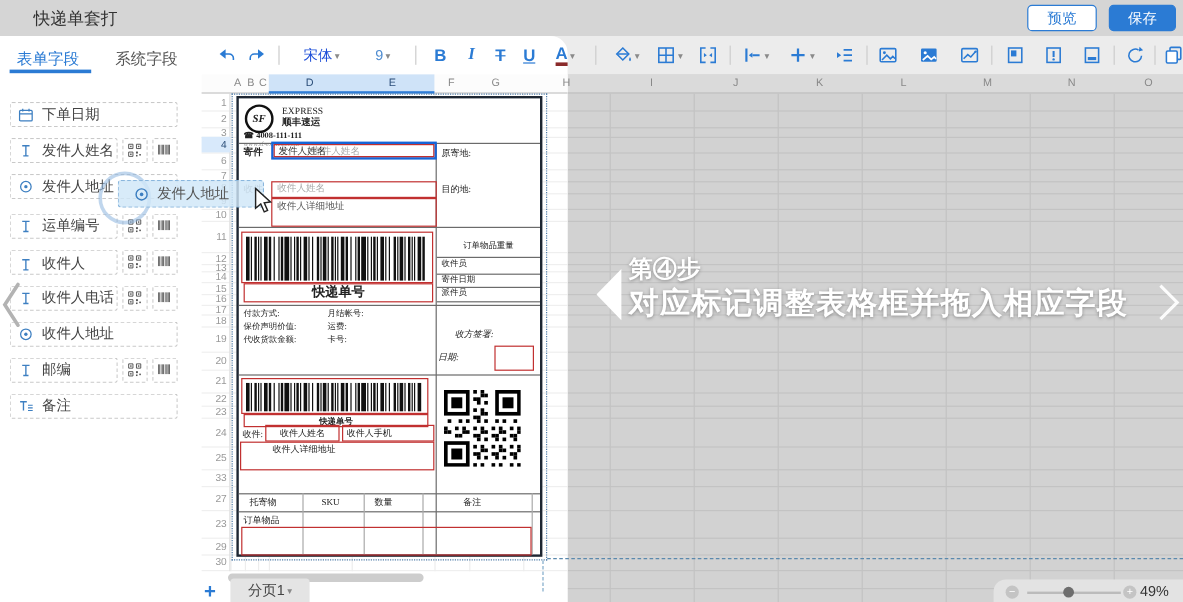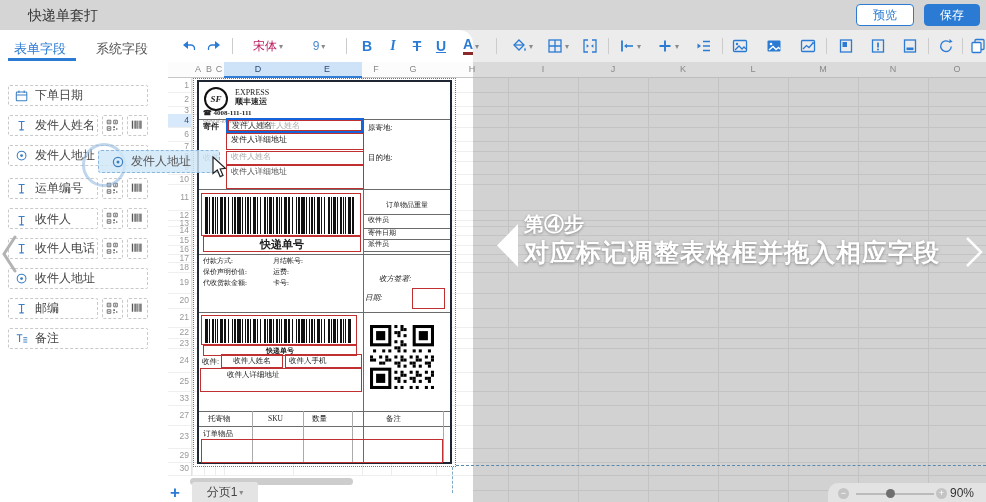--- a/index.html
+++ b/index.html
@@ -168,21 +168,21 @@
       </svg>
     </div>
     <div class="abs tbtn" style="left: 203px; width: 22px;">
       <svg width="16" height="16" viewBox="0 0 16 16">
         <path d="M14,7 L9,3 L9,11 Z" fill="#2b7bd4"></path>
         <path d="M10,7 H6 A3.5,3.5 0 0 0 2.5,10.5 V12" stroke="#2b7bd4" fill="none" stroke-width="1.3"></path>
       </svg>
     </div>
     <div class="abs tsep" style="left: 232px;"></div>
     <div class="abs tbtn" style="left: 240px; width: 56px;">
-      <span style="color:#be185d;font-size:12px">宋体</span>
+      <span style="color:#1d4ed8;font-size:12px">宋体</span>
       <span class="caret">▾</span>
     </div>
     <div class="abs tbtn" style="left: 300px; width: 38px;">
       <span style="color:#4d8bd0;font-size:12px">9</span>
       <span class="caret">▾</span>
     </div>
     <div class="abs tsep" style="left: 346px;"></div>
     <div class="abs tbtn" style="left: 356px; width: 22px;">
       <b style="font-size:14px">B</b>
     </div>
@@ -583,21 +583,20 @@
   <div class="abs fl" style="left:104px;top:329px;width:1px;height:51px;background:#aaa"></div>
   <div class="abs fl" style="left:153px;top:329px;width:1px;height:51px;background:#aaa"></div>
   <div class="abs fl" style="left:244px;top:329px;width:1px;height:51px;background:#aaa"></div>
 
   <div class="abs ftext" style="left:4px;top:41px;font-size:8px;font-weight:bold">寄件</div>
   <div class="abs" style="left:27px;top:36px;width:138px;height:15px;border:2px solid #1565d8">
     <div class="abs redbox" style="left:0;top:0;right:0;bottom:0"></div>
     <span class="abs ftext ghosttxt" style="left:32px;top:2px;font-size:8px">寄件人姓名</span>
     <span class="abs ftext" style="left:4px;top:2px;font-size:8px;color:#333">发件人姓名</span>
   </div>
-  <div class="abs redbox ftext" style="left:27px;top:51px;width:138px;height:17px;font-size:8px;padding:2px 0 0 4px">发件人详细地址</div>
   <div class="abs ftext" style="left:169px;top:42px;font-size:7.5px">原寄地:</div>
   <div class="abs redbox" style="left:27px;top:69px;width:138px;height:14px">
     <span class="abs ftext ghosttxt" style="left:4px;top:1px;font-size:8px">收件人姓名</span>
   </div>
   <div class="abs ftext" style="left:4px;top:72px;font-size:8px;color:#888">收件</div>
   <div class="abs ftext" style="left:169px;top:72px;font-size:7.5px">目的地:</div>
   <div class="abs redbox" style="left:27px;top:83px;width:138px;height:24px">
     <span class="abs ftext" style="left:4px;top:2px;font-size:8px;color:#555">收件人详细地址</span>
   </div>
 
@@ -871,21 +870,21 @@
 <div class="abs" id="addpage">+</div>
 <div class="abs" id="pagetab">
   <span>分页1</span>
   <span class="caret">▾</span>
 </div>
 <div class="abs" id="zoombar"></div>
 <div class="abs zcirc" style="left:838px">−</div>
 <div class="abs" style="left:856px;top:493px;width:78px;height:2px;background:#bbb"></div>
 <div class="abs" style="left:886px;top:489px;width:9px;height:9px;border-radius:50%;background:#6e6e6e"></div>
 <div class="abs zcirc" style="left:936px">+</div>
-<div class="abs" id="zoomlabel">90%</div>
+<div class="abs" id="zoomlabel">49%</div>
 
 <svg class="abs" style="left:0;top:233px;z-index:40" width="20" height="42">
   <polyline points="15,4 4,21 15,38" fill="none" stroke="#b3b3b3" stroke-width="3" stroke-linecap="round"></polyline>
 </svg>
 
 <div class="abs" id="ghost-ring"></div>
 <div class="abs" id="ghost">
   <span style="margin-left:12px;display:flex">
     <svg width="14" height="14">
         <circle cx="7" cy="7" r="4.6" stroke="#3d7fc1" fill="none" stroke-width="1.2"></circle>

